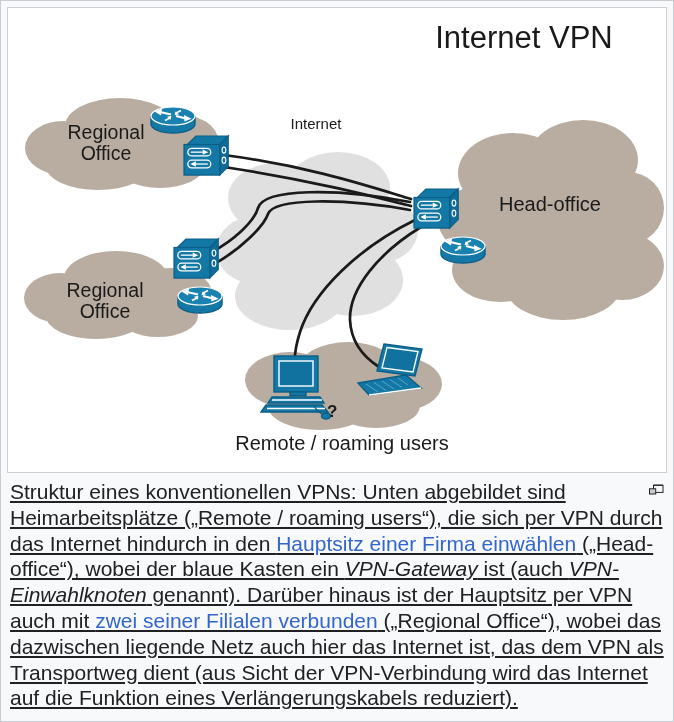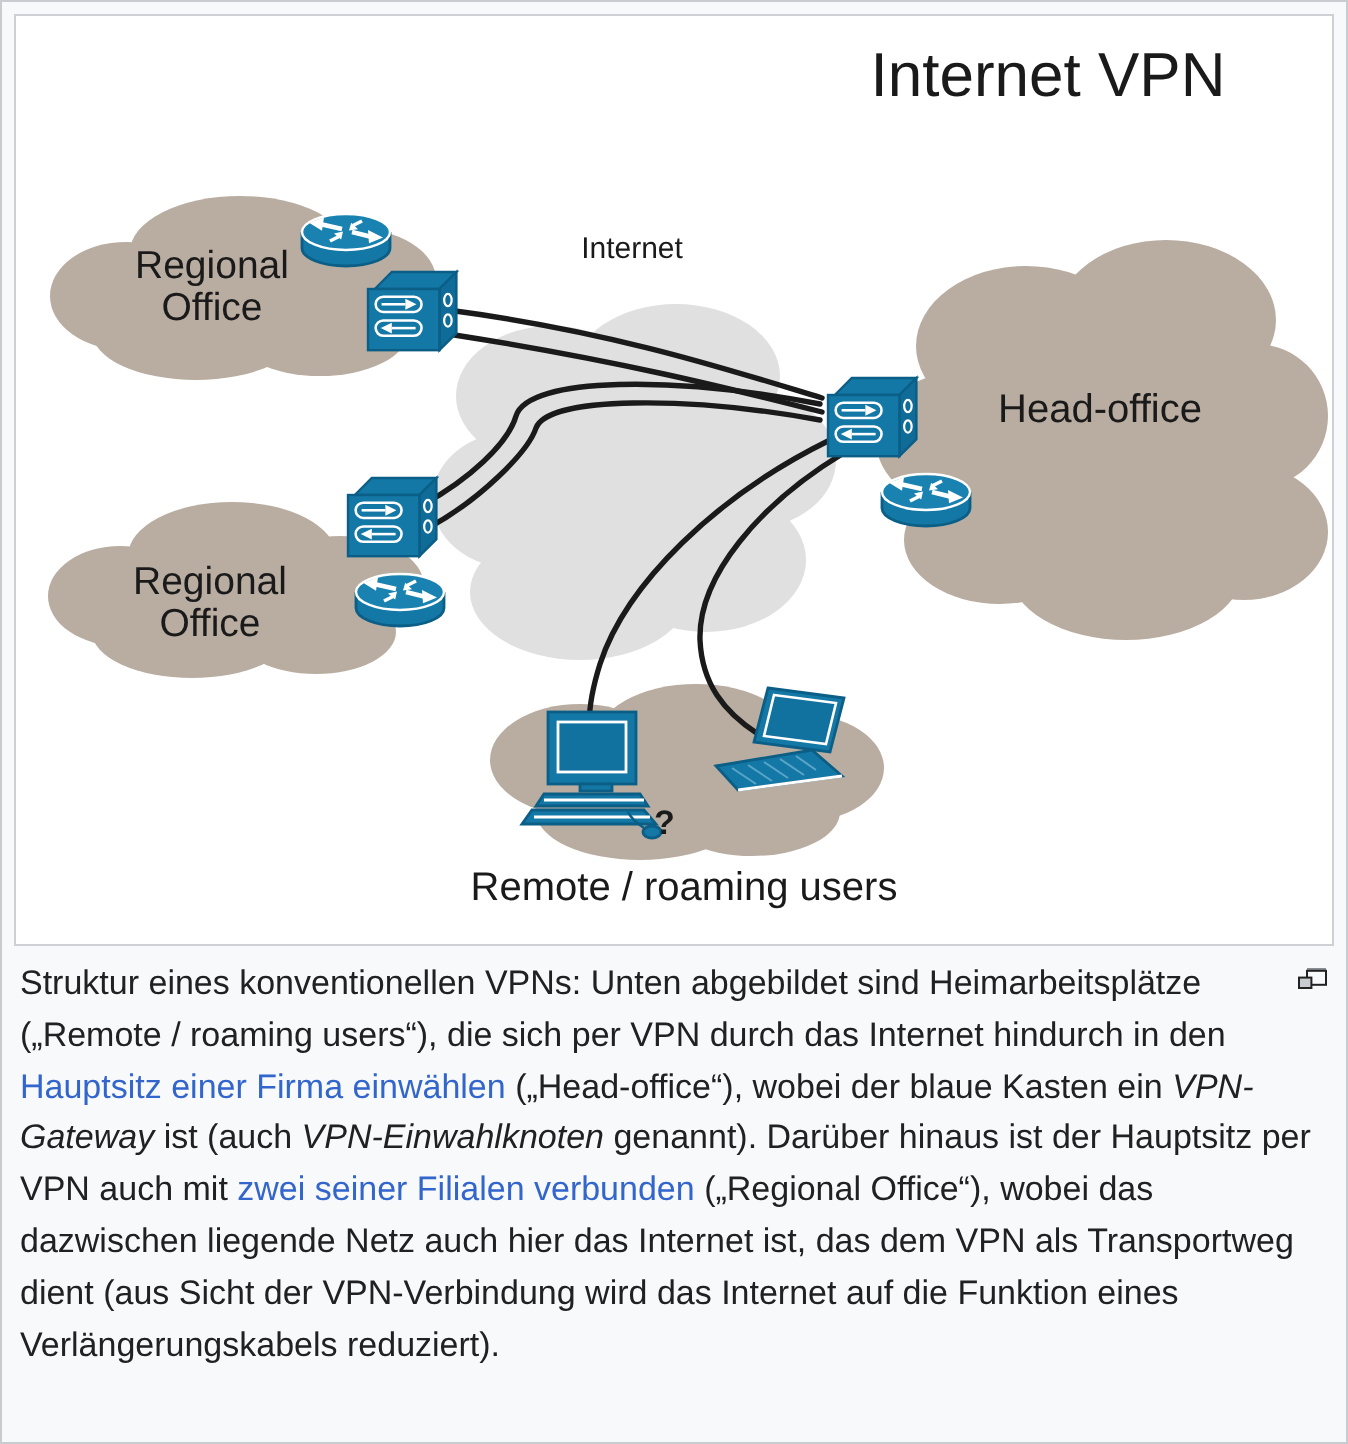--- a/index.html
+++ b/index.html
@@ -13,22 +13,23 @@
     margin:6px 0 0 6px;width:660px;height:466px;box-sizing:border-box;
     border:1px solid #cdd1d5;background:#ffffff;cursor:pointer;
   }
   svg.diagram{display:block;width:658px;height:464px;}
   svg.diagram text{font-family:"Liberation Sans","DejaVu Sans",sans-serif;fill:#1a1a1a;}
   .dev{fill:#1478a6;stroke:#0b5e86;stroke-width:1.4;}
   .devside{fill:#0f6b97;stroke:#0b5e86;stroke-width:1.4;}
   .devlite{fill:#1982b0;}
   .wline{stroke:#ffffff;stroke-width:1.5;fill:none;}
   .caption{
-    margin:6px 9px 0 9px;font-size:17px;line-height:25.8px;color:#202122;
+    margin:6px 9px 0 9px;font-size:21px;line-height:25.8px;color:#202122;
     text-align:left;
+    text-decoration:underline;
   }
   .caption a{color:#3366cc;text-decoration:none;cursor:pointer;}
   .magnify{float:right;margin:4px 0 0 8px;cursor:pointer;line-height:0;}
 </style>
 </head>
 <body>
 
 <figure class="thumb">
 
   <div class="image-frame">

